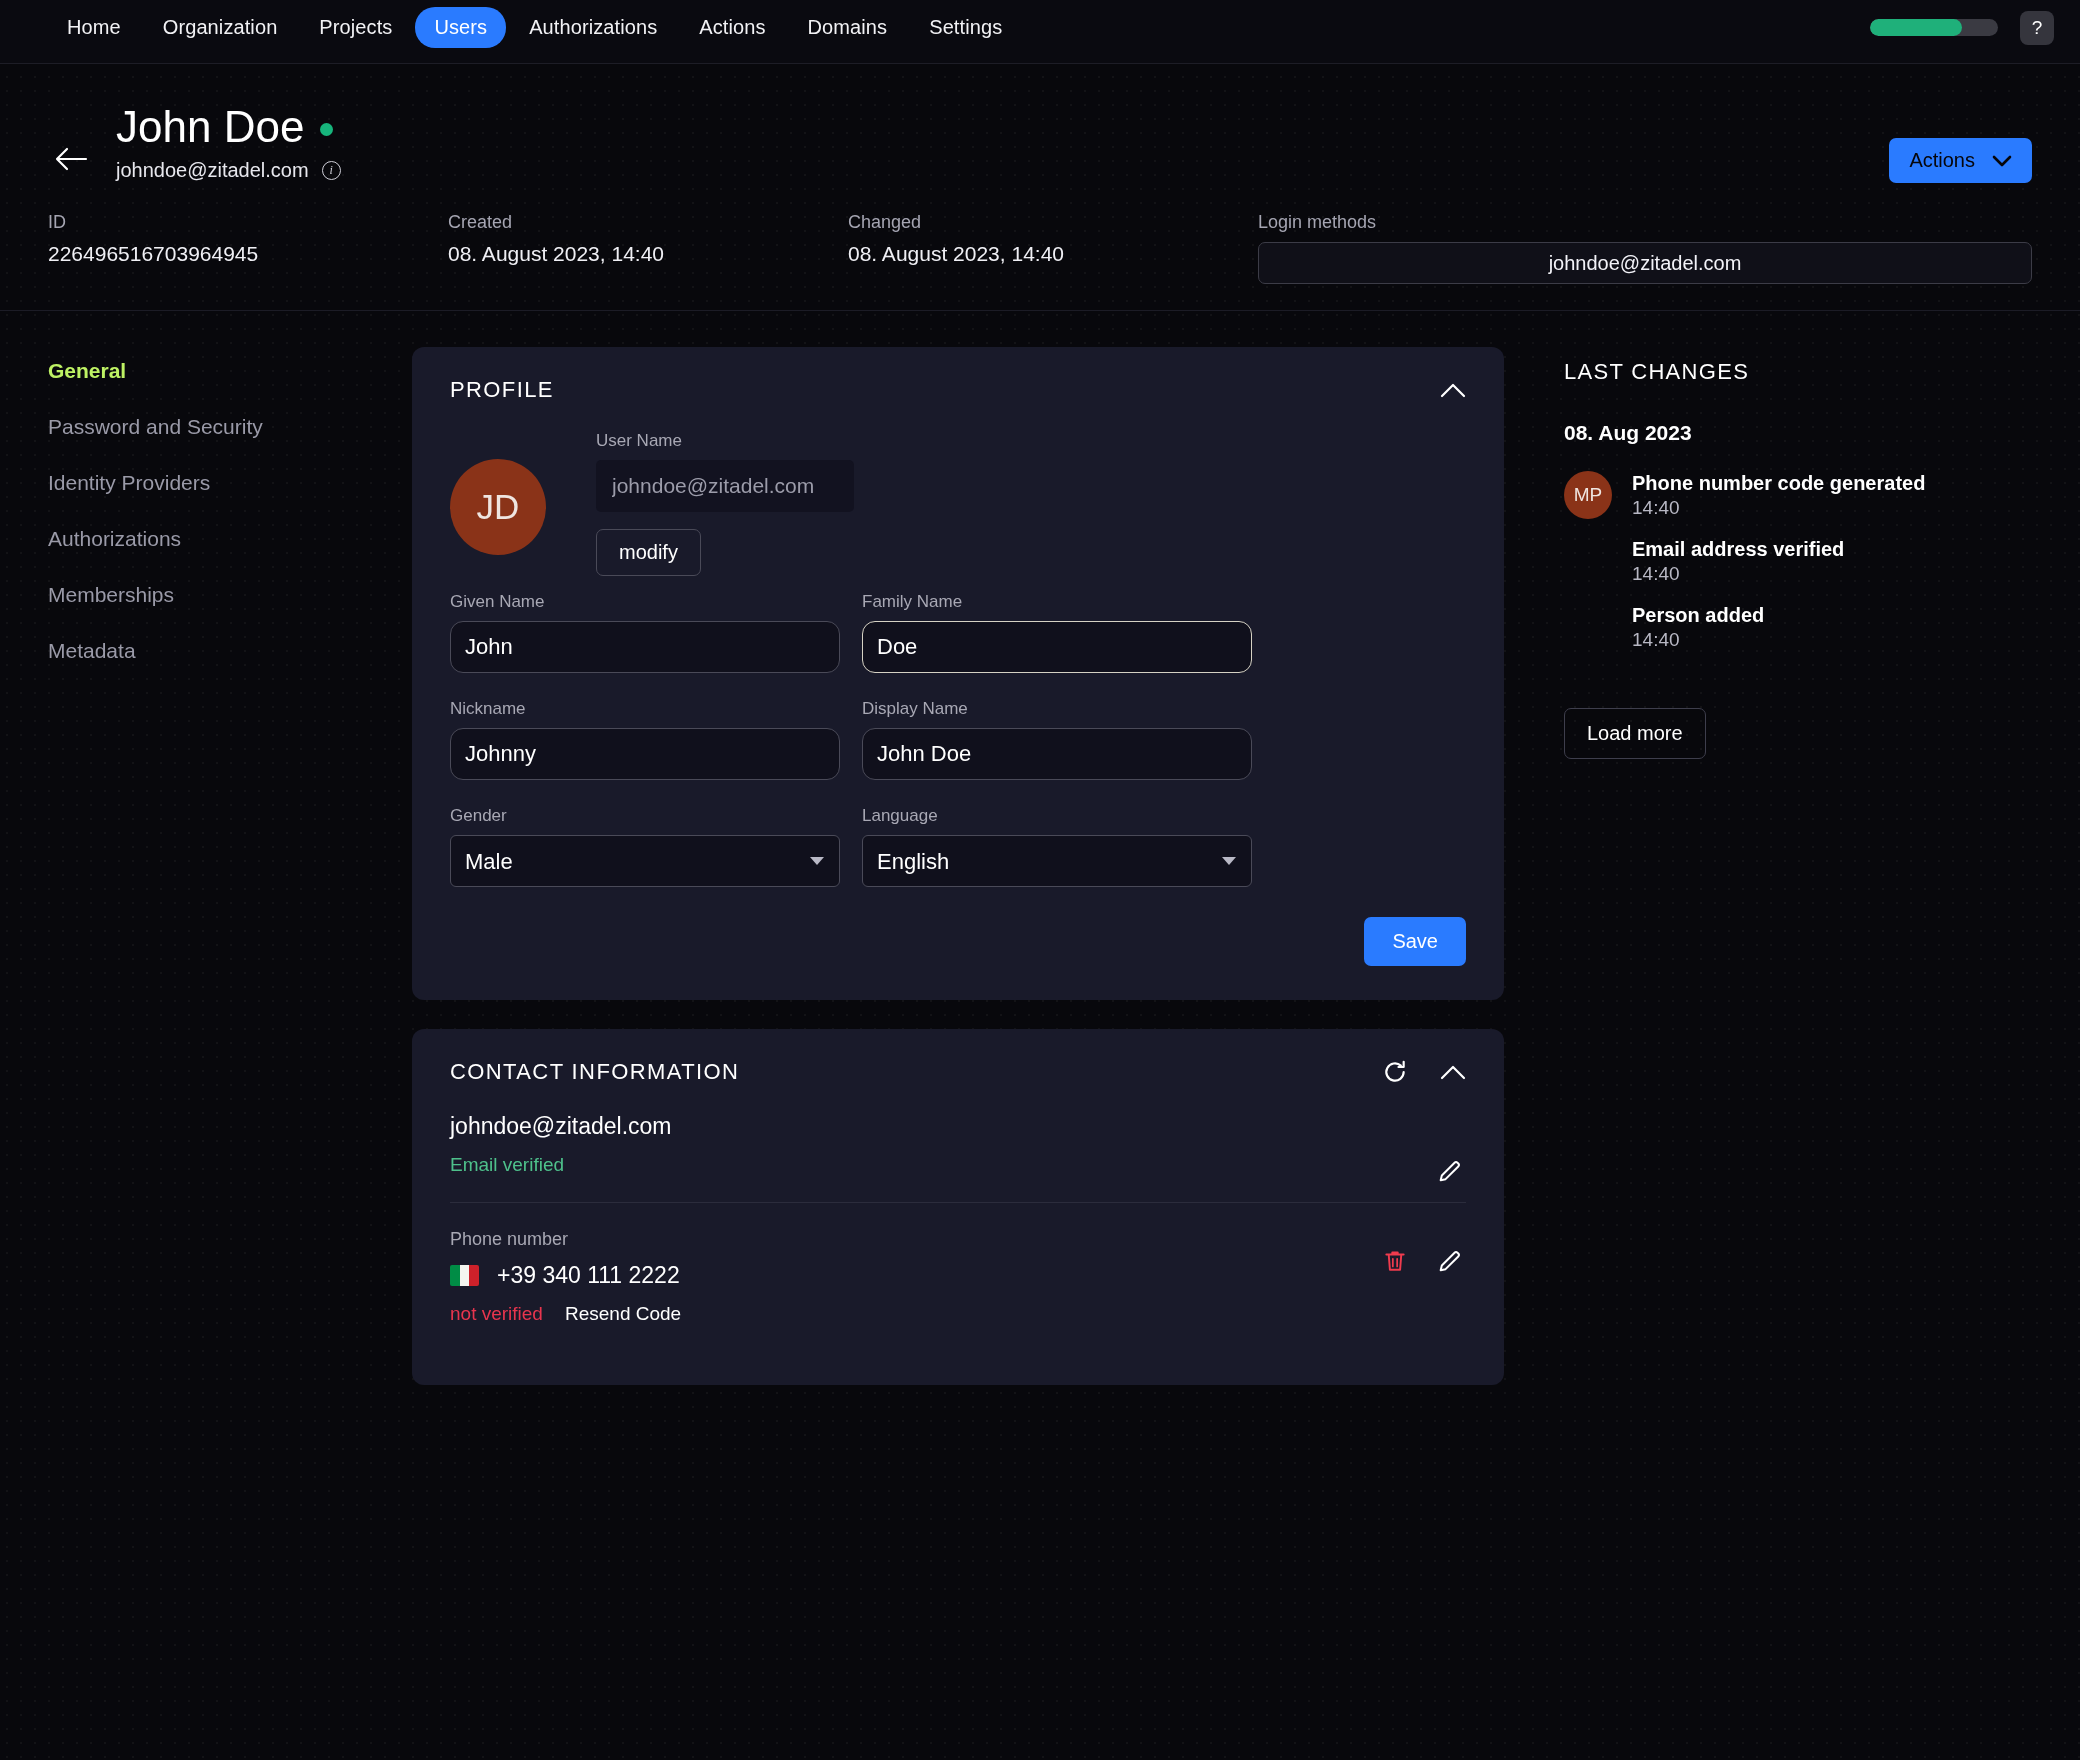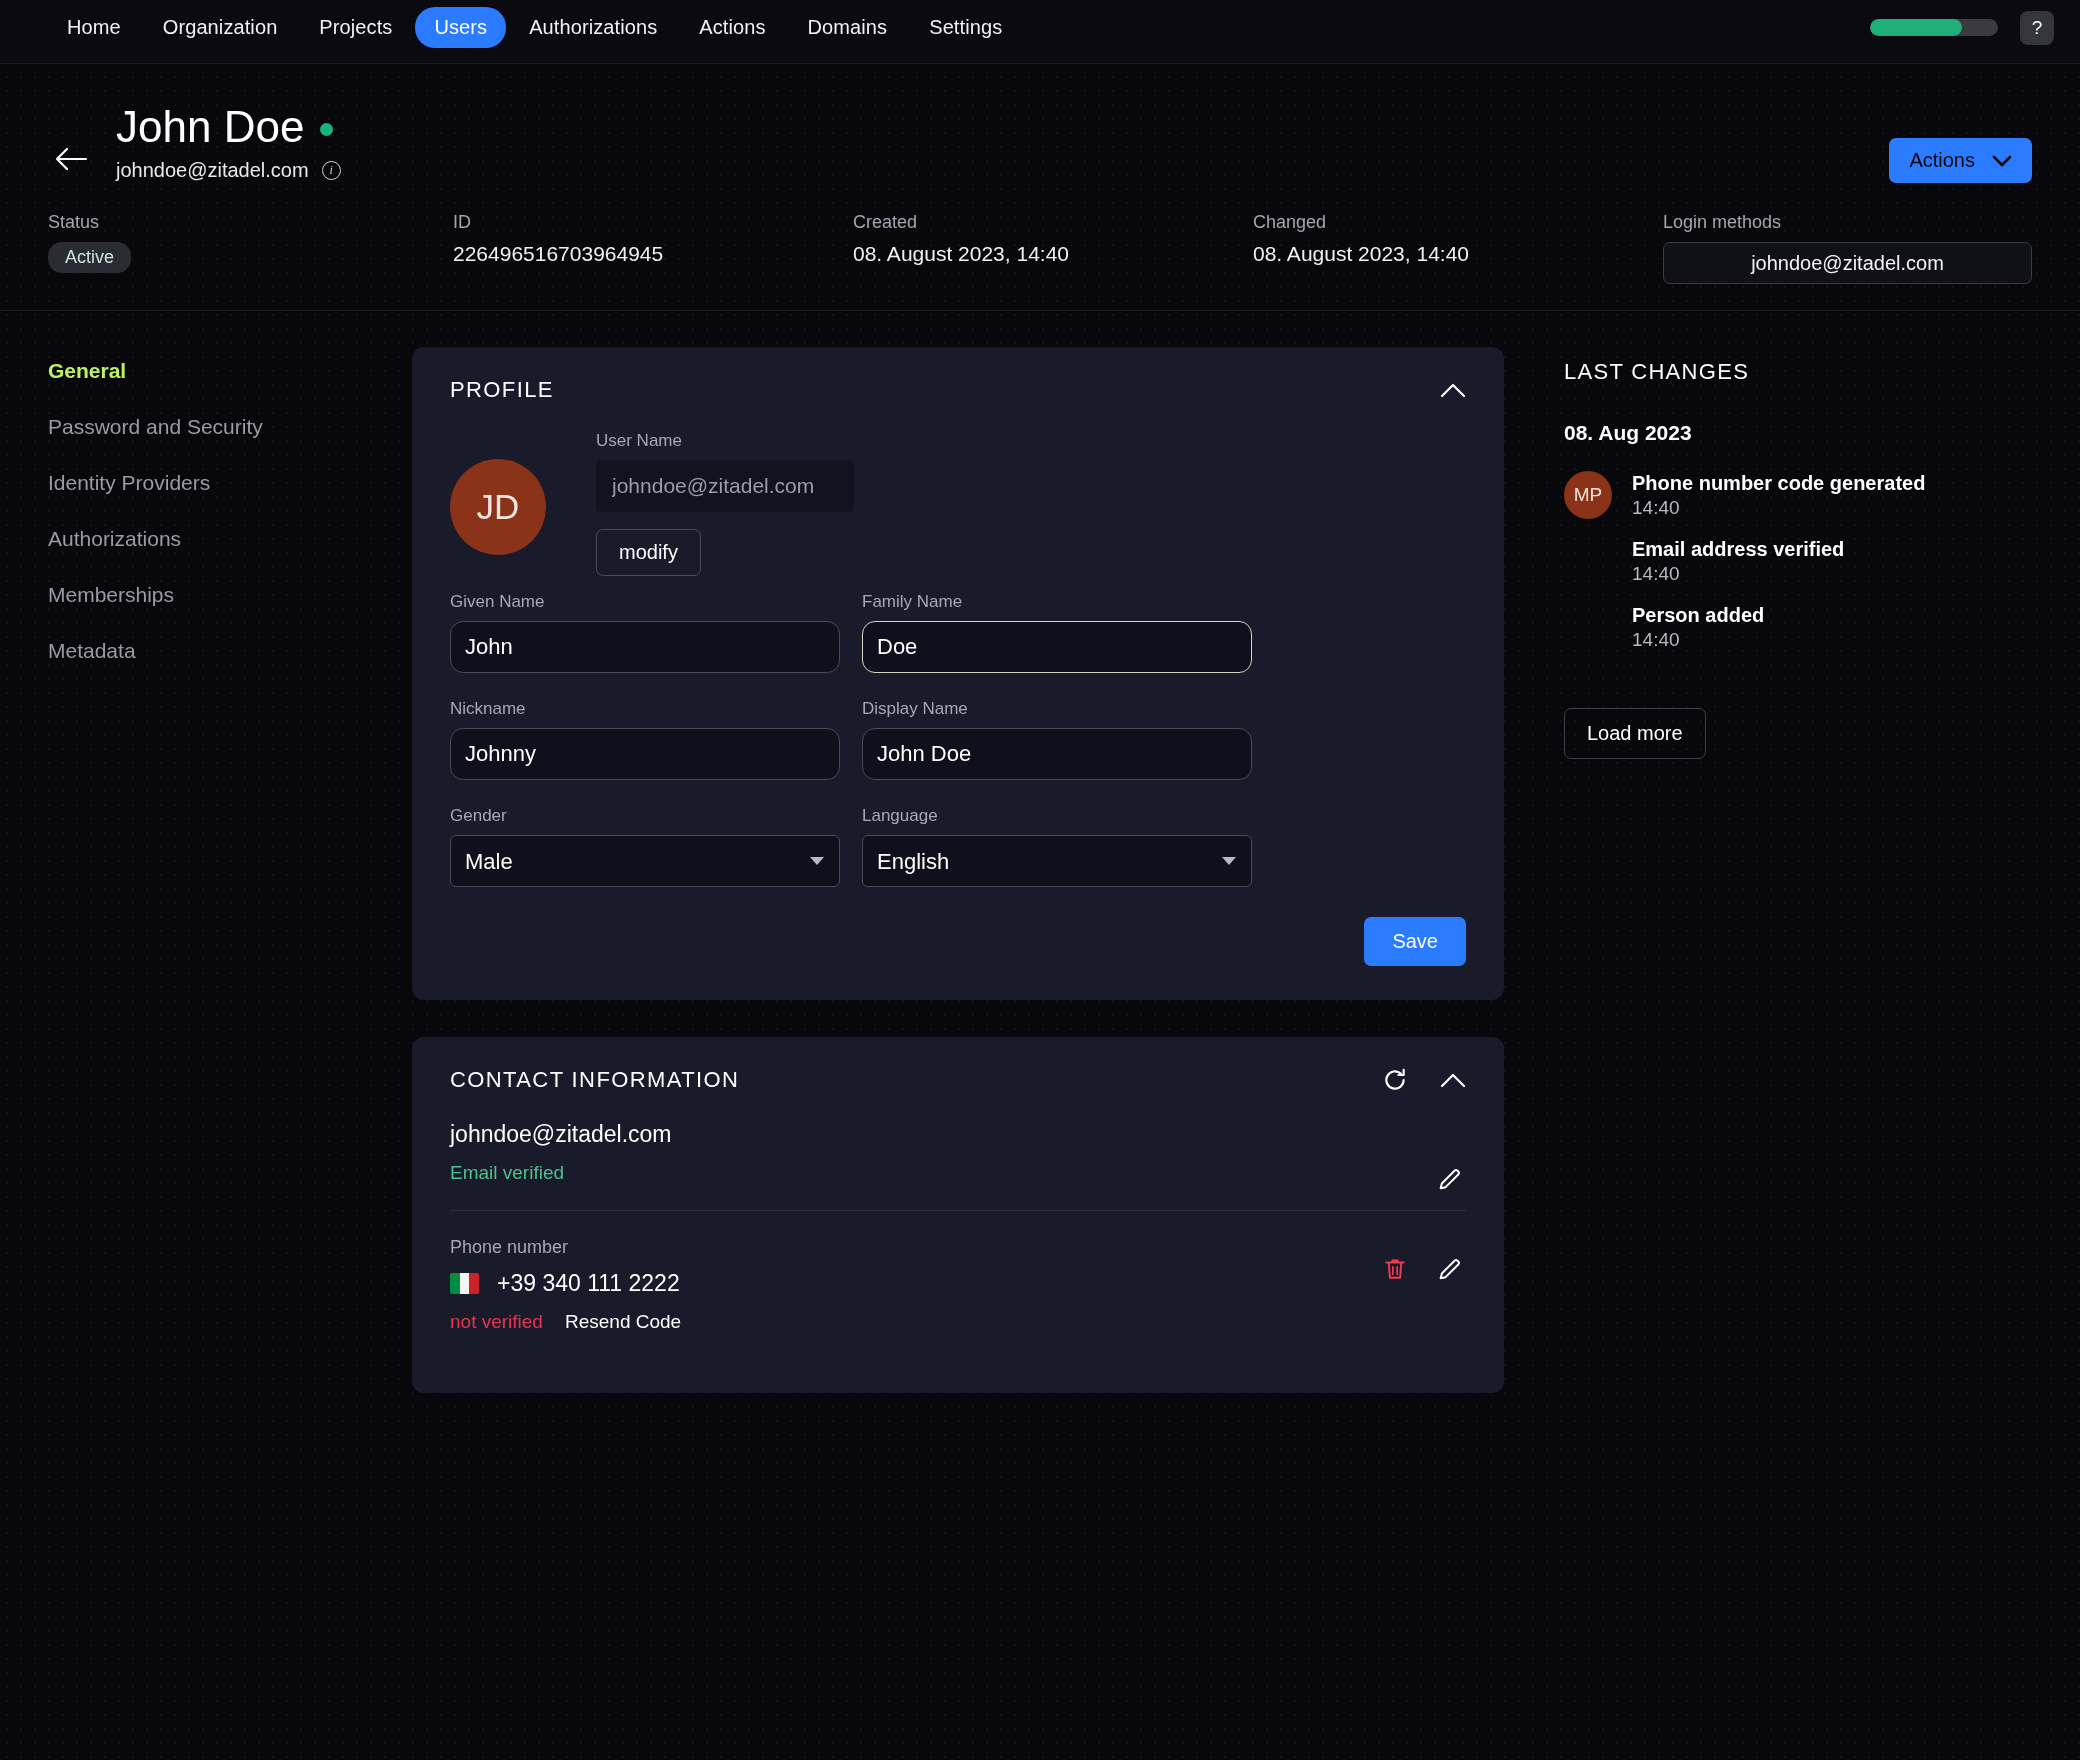--- a/index.html
+++ b/index.html
@@ -161,21 +161,21 @@
     cursor: pointer;
   }
   .side-item.active { color: #bef264; font-weight: bold; }
 
   #main { flex: 1; max-width: 1092px; }
 
   .card {
     background: #191a2a;
     border-radius: 12px;
     padding: 30px 38px 34px 38px;
-    margin-bottom: 37px;
+    margin-bottom: 29px;
   }
   .card-head {
     display: flex; align-items: center;
     margin-bottom: 28px;
   }
   .card-title {
     font-size: 22px;
     letter-spacing: 1.4px;
     color: #ffffff;
   }
@@ -370,24 +370,20 @@
     <span>Actions</span>
     <span>
       <svg width="20" height="12" viewBox="0 0 20 12" fill="none">
         <path d="M2 2L10 10L18 2" stroke="#06060a" stroke-width="2.6" stroke-linecap="round" stroke-linejoin="round"></path>
       </svg>
     </span>
   </button>
 </div>
 
 <div id="meta-row">
-  <div class="meta-cell" id="cell-status">
-    <div class="meta-label">Status</div>
-    <div id="status-badge">Active</div>
-  </div>
   <div class="meta-cell" id="cell-id">
     <div class="meta-label">ID</div>
     <div class="meta-value">226496516703964945</div>
   </div>
   <div class="meta-cell" id="cell-created">
     <div class="meta-label">Created</div>
     <div class="meta-value">08. August 2023, 14:40</div>
   </div>
   <div class="meta-cell" id="cell-changed">
     <div class="meta-label">Changed</div>

